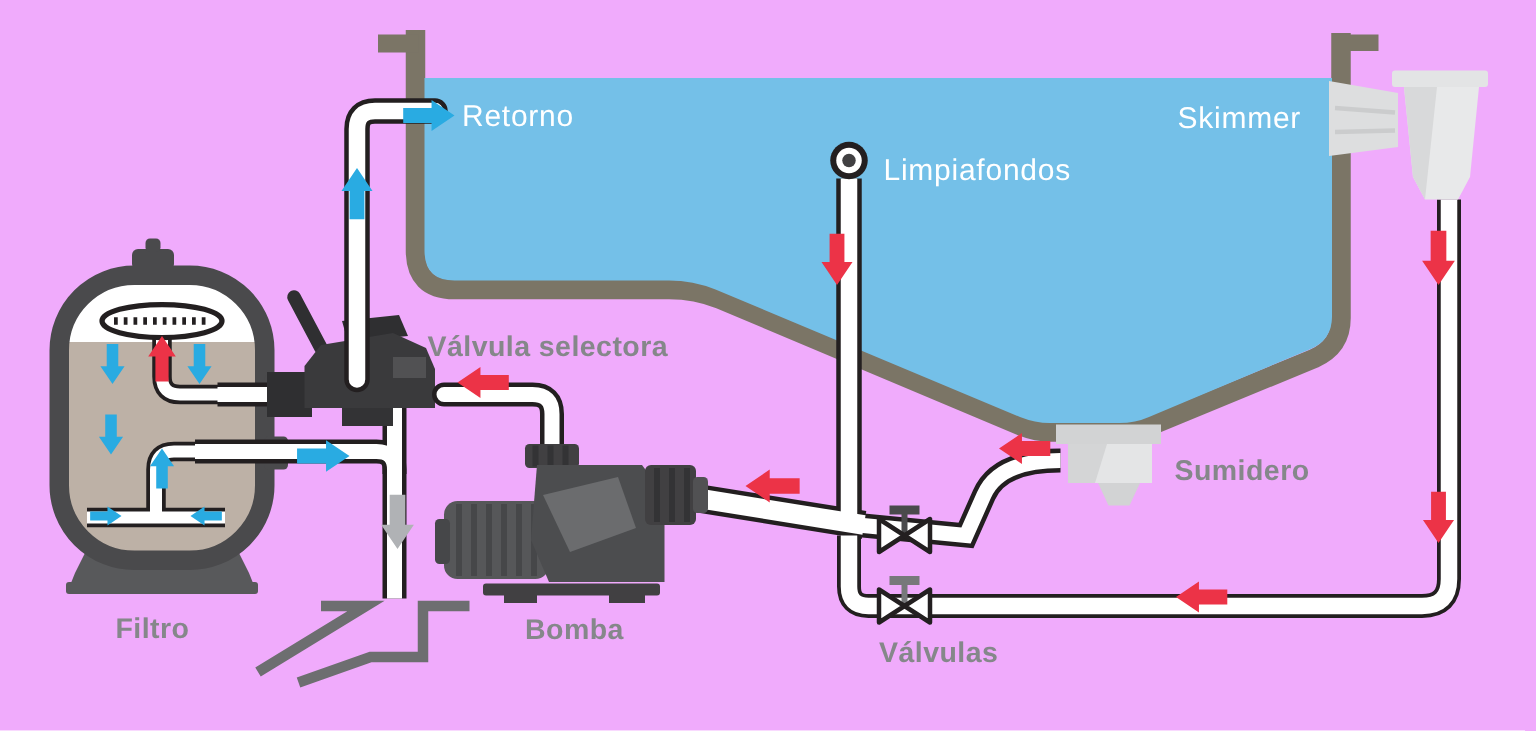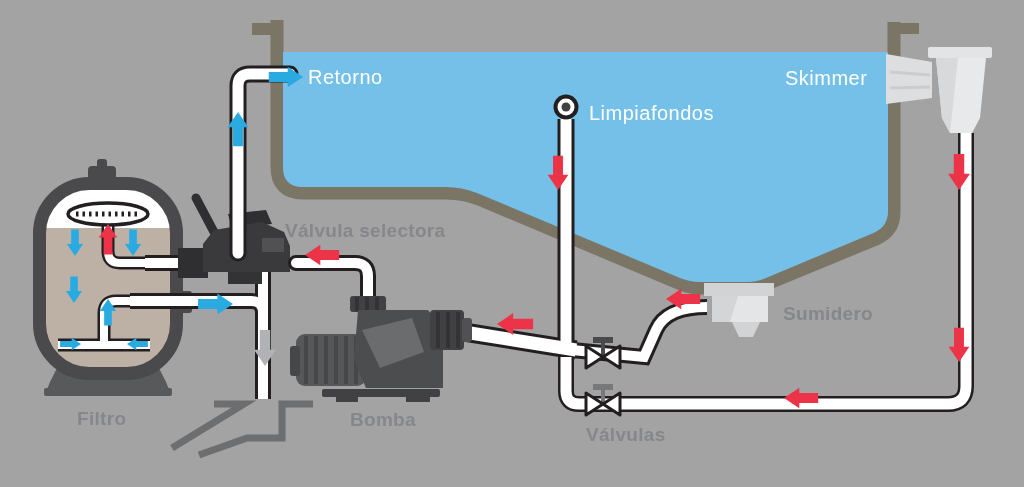--- a/index.html
+++ b/index.html
@@ -1,16 +1,16 @@
 <!DOCTYPE html>
 <html style="--water: #74c0e8; --wall: #7b7566; --pipe-outline: #231f20; --pipe-fill: #ffffff; --equipment-dark: #4a4a4c; --equipment-mid: #58595b; --equipment-deep: #2f2f31; --sand: #bdb1a6; --arrow-red: #ec3347; --arrow-blue: #29abe2; --arrow-gray: #b0b2b5; --label-light: #ffffff; --label-gray: #85878a; --fitting-light: #e8e9ea; --fitting-mid: #d2d3d4; --drain-channel: #6d6e70;"><head>
 <meta charset="utf-8">
 <style>
   html,body{margin:0;padding:0;background:#ffffff;}
-  .stage{position:relative;width:1024px;height:487px;background:#a3a3a3;overflow:hidden;
+  .stage{position:relative;width:1024px;height:487px;background:#f0abfc;overflow:hidden;
          font-family:"Liberation Sans", sans-serif;}
   svg{position:absolute;inset:0;}
   .pipe-o{fill:none;stroke:var(--pipe-outline);}
   .pipe-i{fill:none;stroke:var(--pipe-fill);}
   .lbl{font-family:"Liberation Sans", sans-serif;}
   .lbl-white{fill:var(--label-light);font-size:20px;font-weight:normal;letter-spacing:.5px;}
   .lbl-gray{fill:var(--label-gray);font-size:19px;font-weight:bold;letter-spacing:.3px;}
 </style>
 </head>
 <body>

